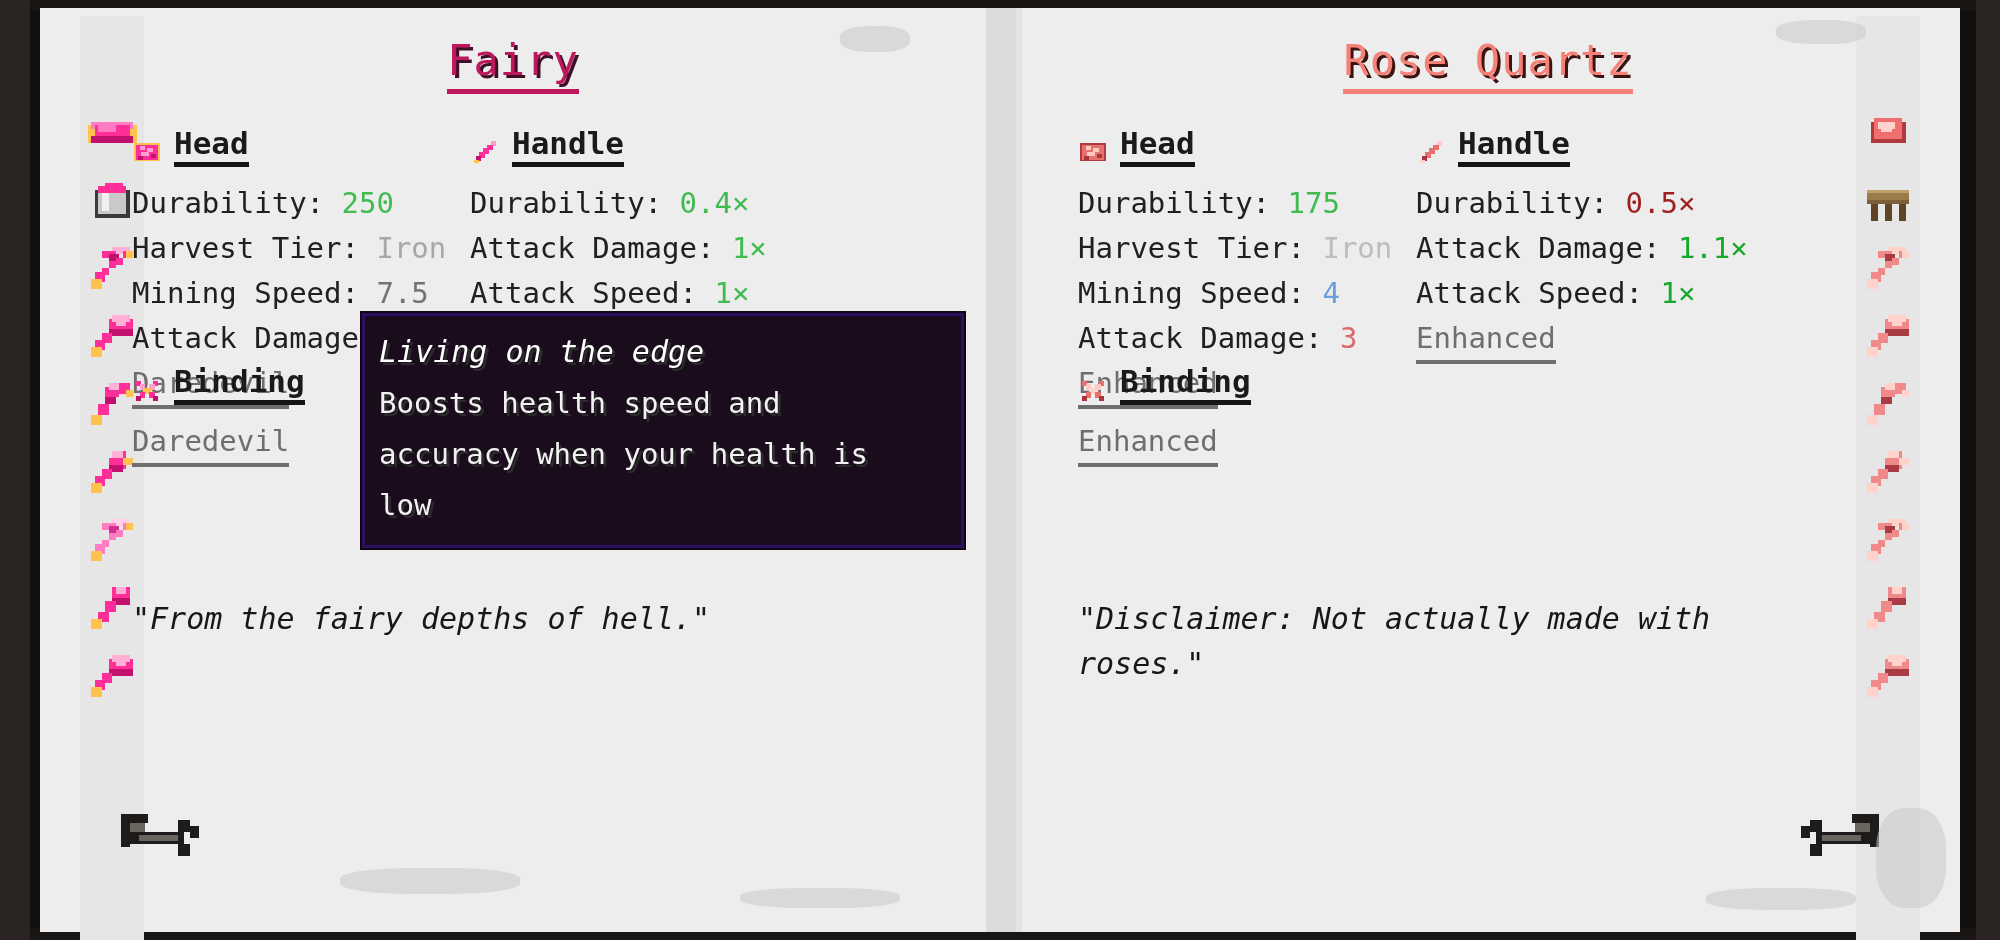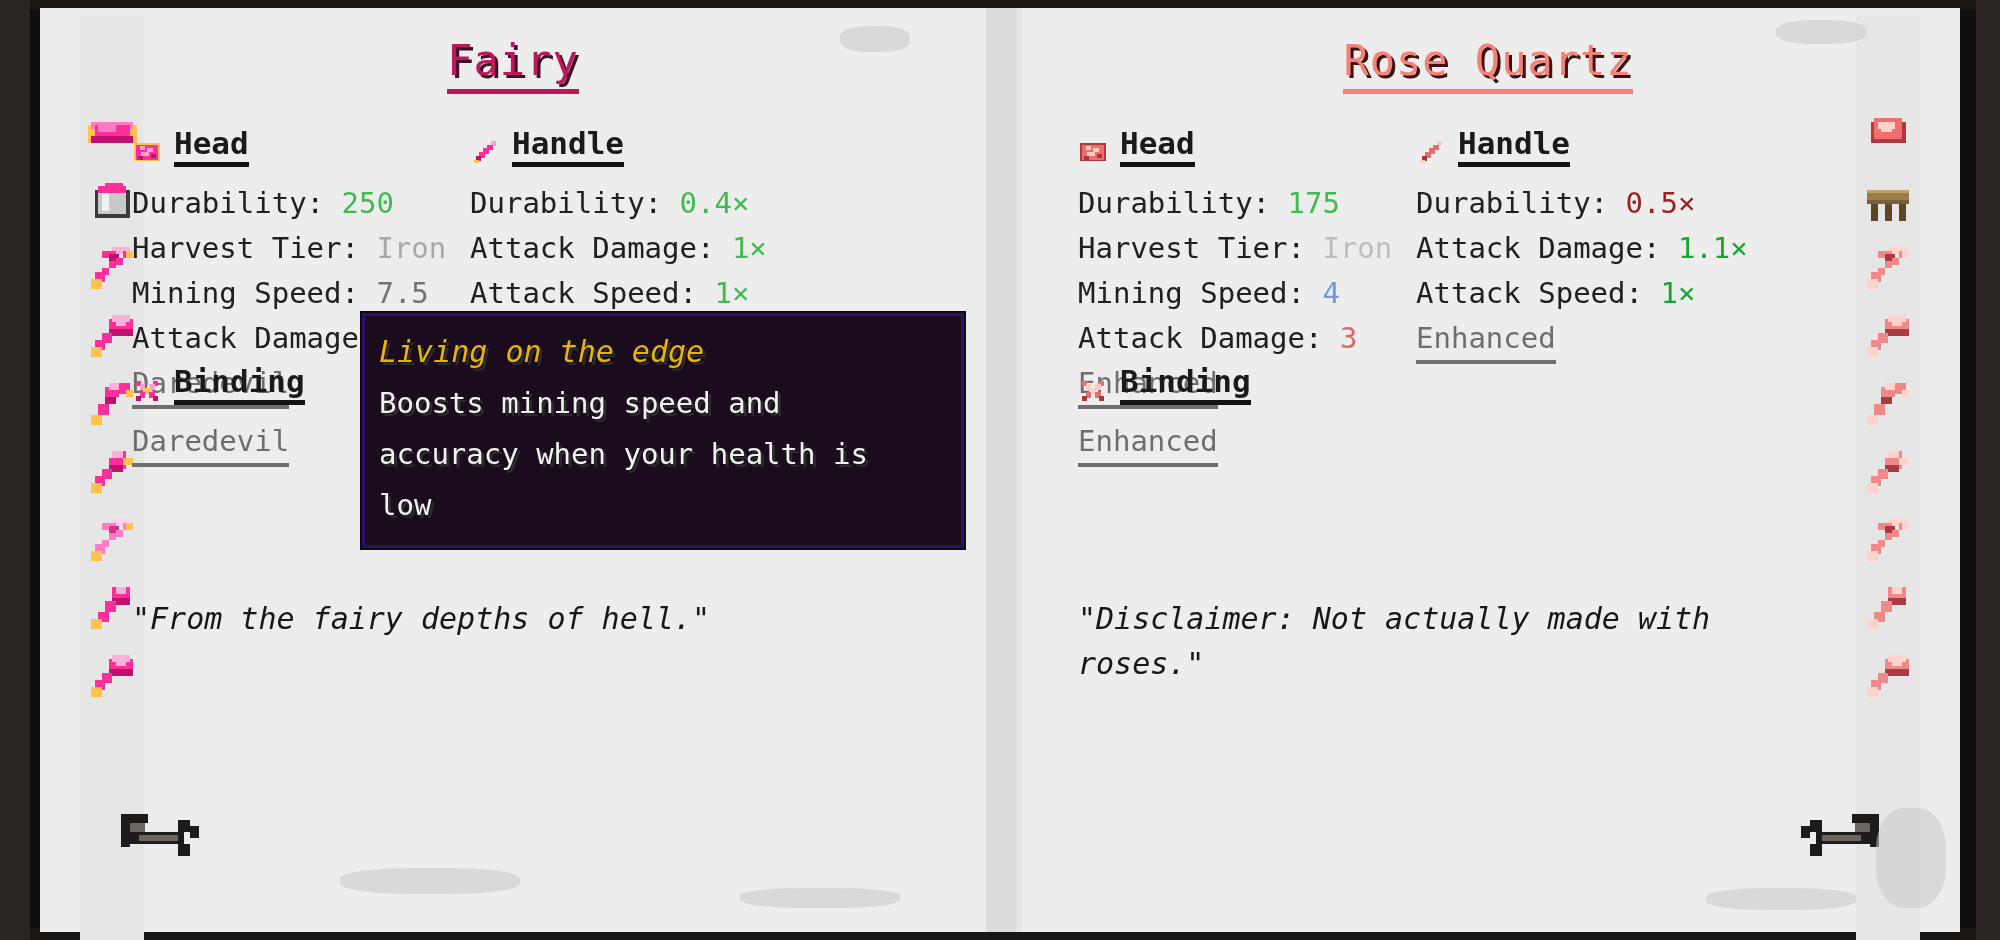--- a/index.html
+++ b/index.html
@@ -77,21 +77,21 @@
   
   #tooltip{
     position:absolute;
     background:#1a0c1c;
     border:3px solid #2d1060;
     outline:2px solid #100513;
     padding:10px 14px 14px 14px;
     z-index:50;
   }
   #tooltip .tt-title{
-    font-size:30px;line-height:52px;color:#eab308;font-style:italic;
+    font-size:30px;line-height:52px;color:#ffffff;font-style:italic;
     text-shadow:3px 3px 0 #2b2b2b;white-space:nowrap;
   }
   #tooltip .tt-line{
     font-size:29px;line-height:51px;color:#f2f2f2;
     text-shadow:3px 3px 0 #2b2b2b;
   }
 
   
   .nav-arrow{position:absolute;bottom:70px;width:96px;height:60px;cursor:pointer;}
   #nav-prev{left:72px;}
@@ -496,18 +496,18 @@
       <div class="smudge" style="left: 860px; top: 800px; width: 70px; height: 100px;"></div>
     </div>
 
   <div class="spine-edge-l"></div>
   <div class="spine"></div>
   <div class="spine-edge-r"></div>
 
   <div id="tooltip" style="left: 362px; top: 313px; width: 568px; border-color: rgb(45, 16, 96); background: rgb(26, 12, 28);">
     <div class="tt-title">Living on the edge</div>
     <div id="tooltip-lines">
-        <div class="tt-line">Boosts mining speed and</div>
+        <div class="tt-line">Boosts health speed and</div>
         <div class="tt-line">accuracy when your health is</div>
         <div class="tt-line">low</div>
       </div>
   </div>
 </div>
 
 </body></html>

